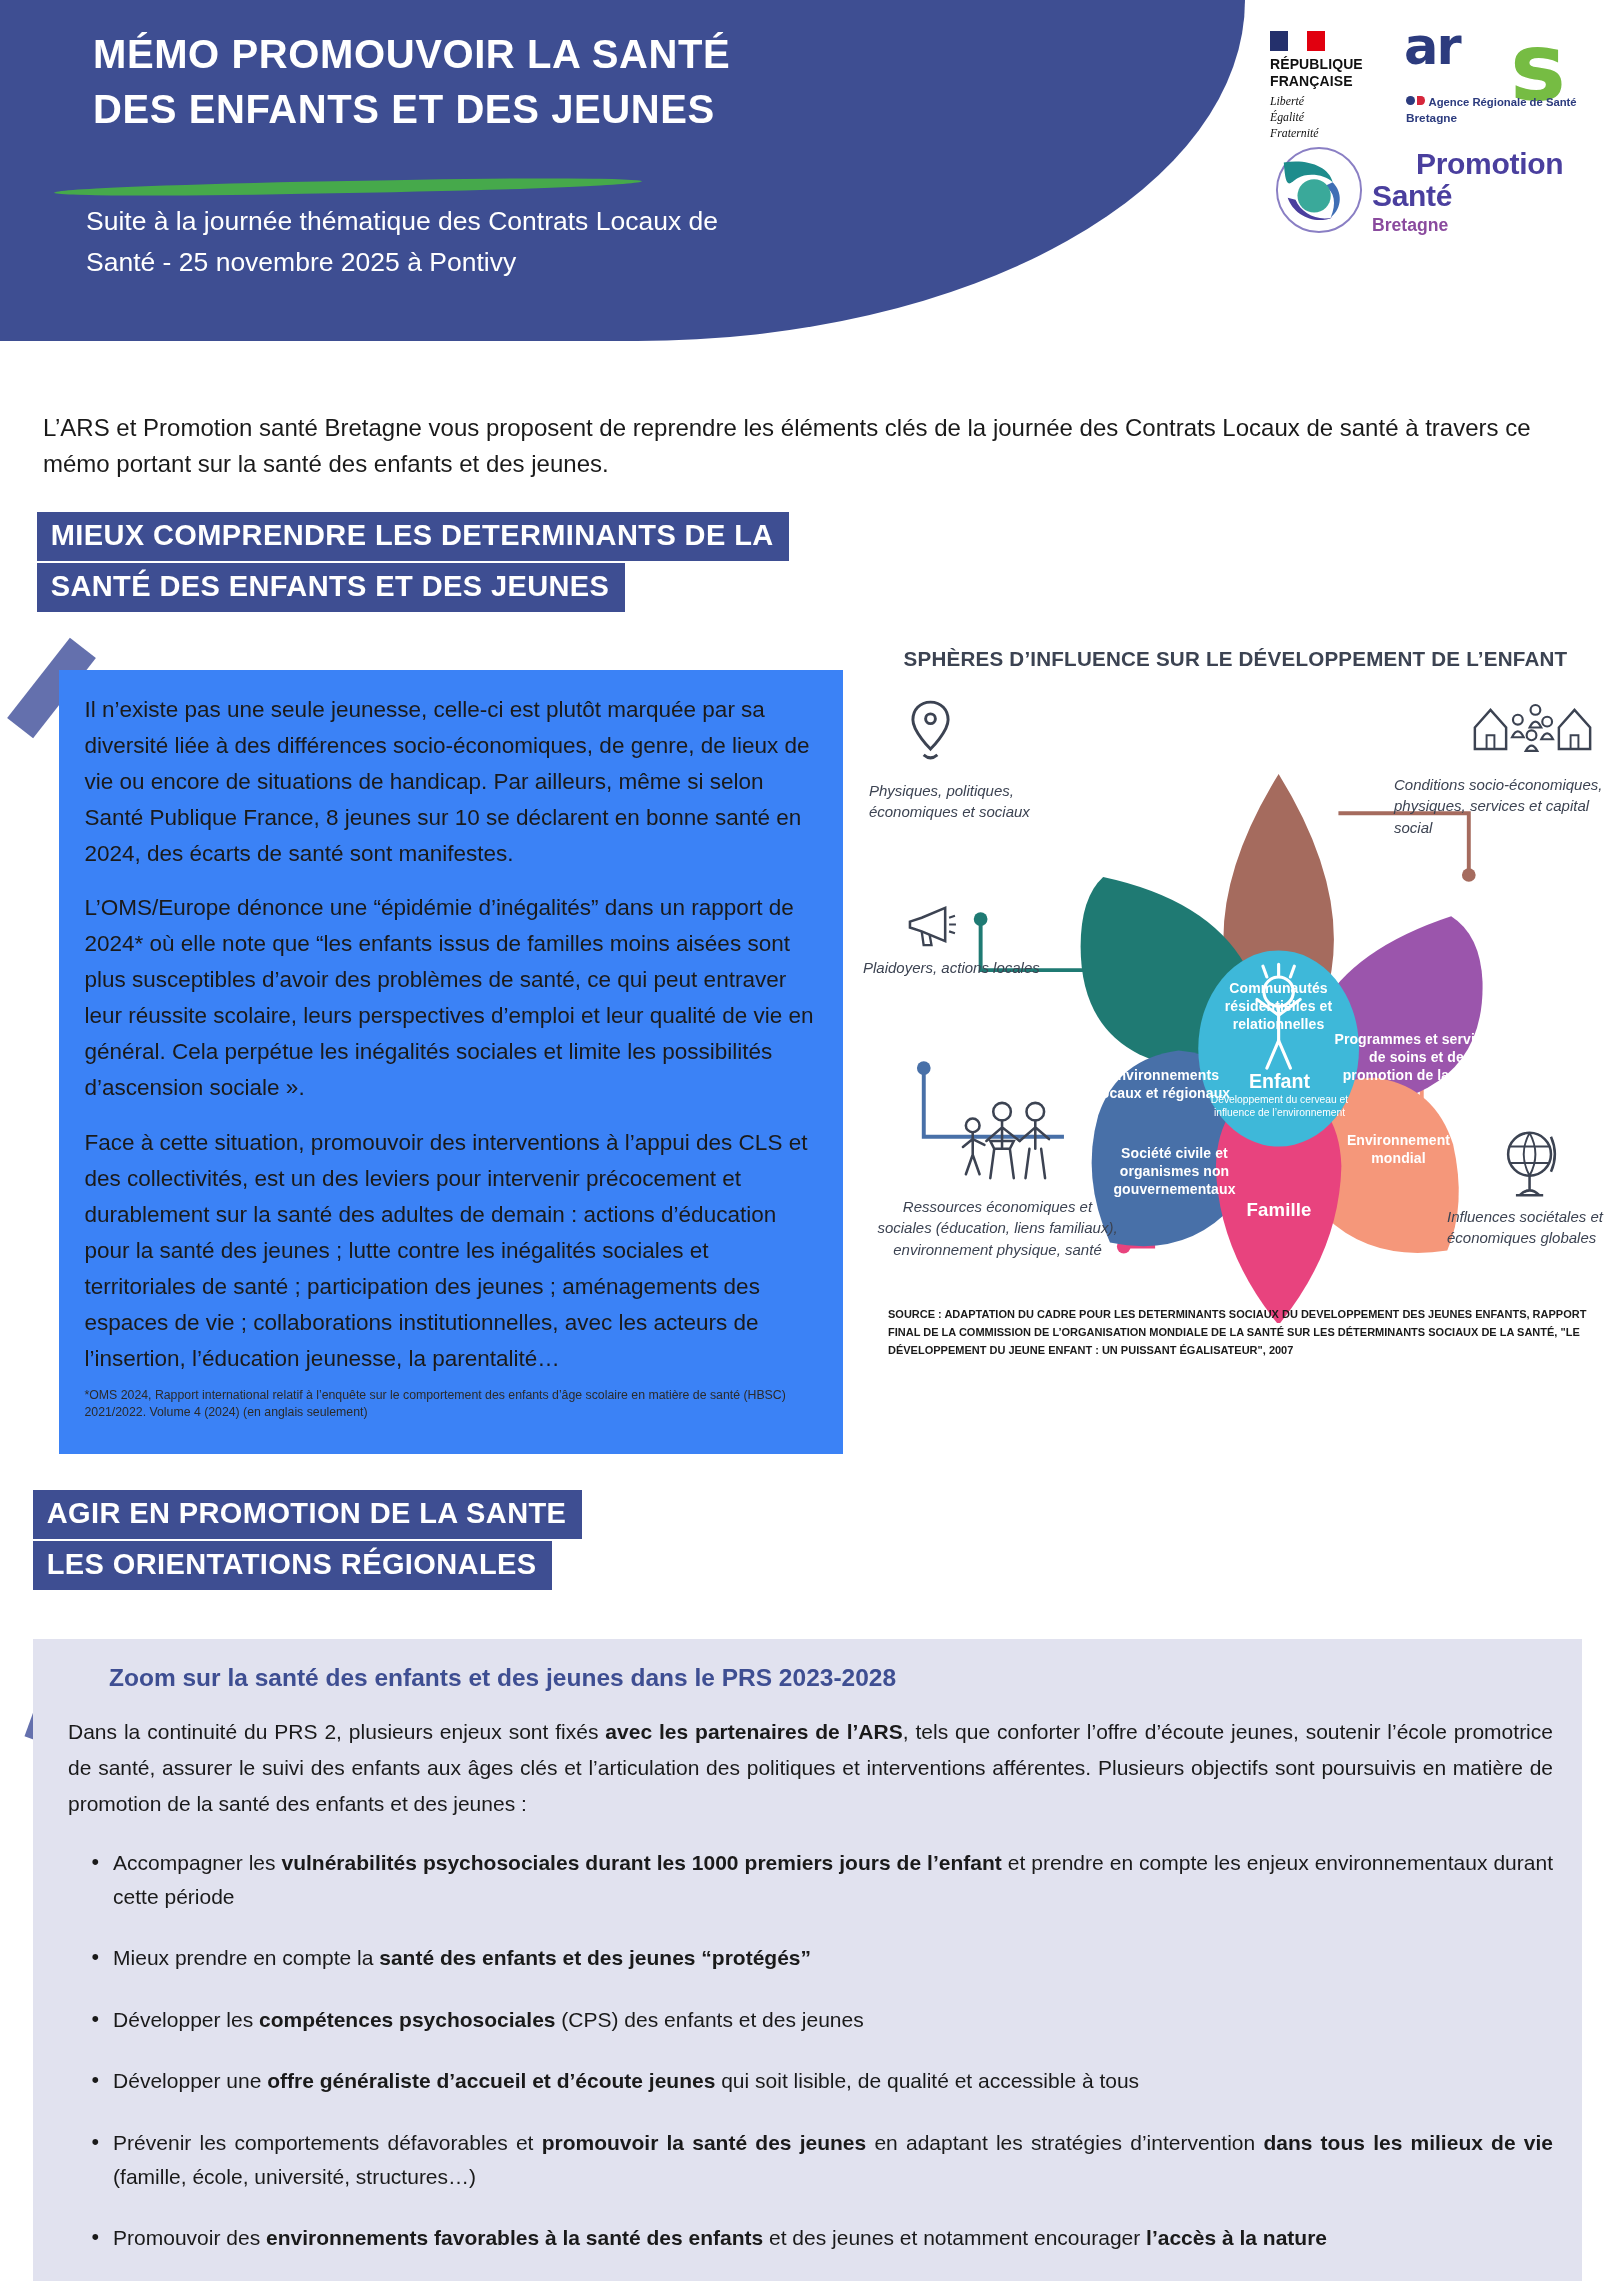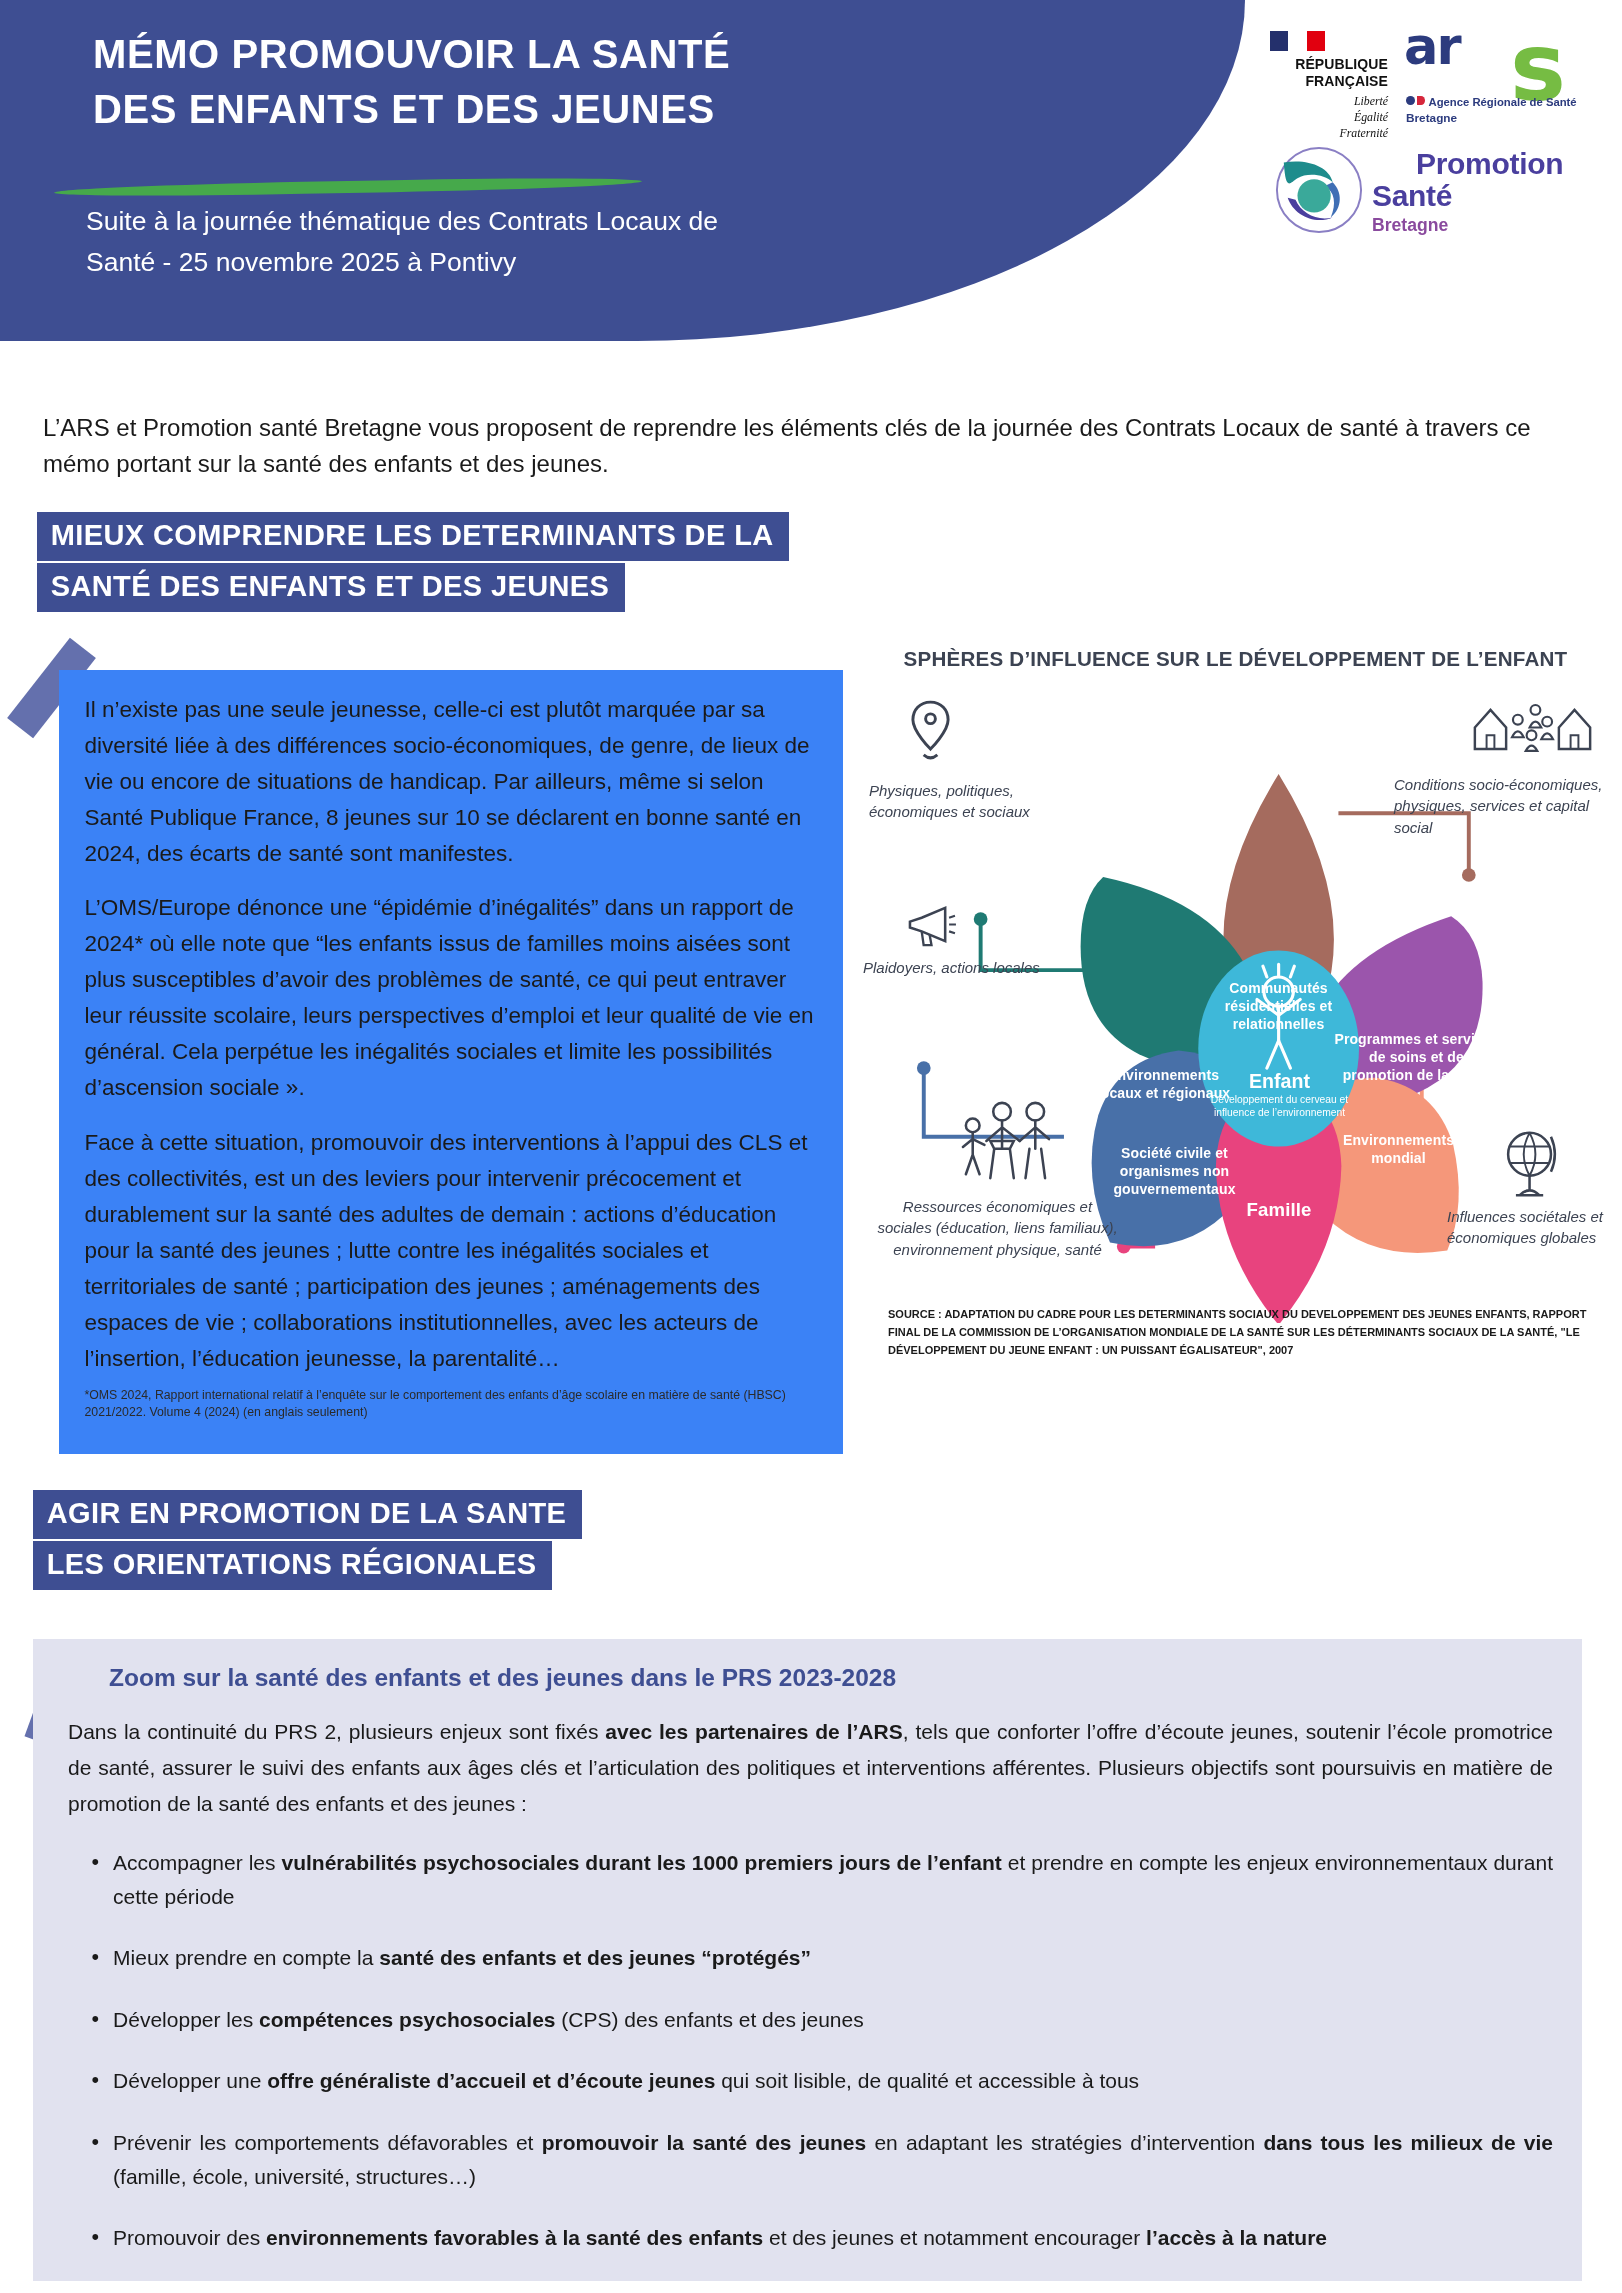--- a/index.html
+++ b/index.html
@@ -36,21 +36,21 @@
     background: #46a94b; border-radius: 50%/60%;
     transform: rotate(-1.1deg);
   }
   .header-sub {
     position: absolute; left: 86px; top: 201px; width: 774px;
     color: #ffffff; font-size: 26.5px; line-height: 1.55; font-weight: 400;
   }
   .header-sub .ln { display: block; }
 
   
-  .logo-rf { position: absolute; left: 1270px; top: 31px; width: 118px; text-align: right; }
+  .logo-rf { position: absolute; left: 1270px; top: 31px; width: 118px; }
   .rf-flag { display: flex; width: 55px; height: 19.6px; margin-bottom: 5.9px; }
   .rf-flag i { flex: 1; display: block; }
   .rf-flag .b { background: #24306c; }
   .rf-flag .w { background: #ffffff; }
   .rf-flag .r { background: #e1000f; }
   .rf-name { font-size: 14px; font-weight: 700; color: #111; line-height: 1.18; letter-spacing: 0.1px; }
   .rf-motto { font-family: "Liberation Serif", serif; font-style: italic; font-size: 11.8px; color: #111; line-height: 1.35; margin-top: 4.9px; }
 
   .logo-ars { position: absolute; left: 1404px; top: 29px; width: 201px; height: 103px; }
   .ars-word { position: absolute; left: 0; top: -11.8px; font-size: 51px; font-weight: 700; color: #2c3b7e; letter-spacing: -2px; font-family: "DejaVu Sans", sans-serif; }
@@ -248,21 +248,21 @@
         <path d="M424 346 L402 330 M424 346 L446 330"></path>
         <path d="M424 372 L412 400 M424 372 L436 400"></path>
         <path d="M412 307 L408 296 M424 306 L424 294 M436 307 L440 296"></path>
       </g>
     </svg>
 
     <div class="petal-txt" style="left:329px; top:333px; width:173px;">Communautés résidentielles et relationnelles</div>
     <div class="petal-txt" style="left:222px; top:420px; width:157px;">Environnements locaux et régionaux</div>
     <div class="petal-txt" style="left:470px; top:384px; width:167px;">Programmes et services de soins et de promotion de la santé</div>
     <div class="petal-txt" style="left:228px; top:470px; width:167px;margin-top:28px;">Société civile et organismes non gouvernementaux</div>
-    <div class="petal-txt" style="left:457px; top:485px; width:157px;">Environnements mondial</div>
+    <div class="petal-txt" style="left:457px; top:485px; width:157px;">Environnement mondial</div>
     <div class="petal-txt" style="left:357px; top:551px; width:118px; font-size:18.6px;">Famille</div>
 
     <div class="center-txt" style="left:343px; top:423px; width:147px;">
       <div class="center-main">Enfant</div>
       <div class="center-sub">Développement du cerveau et influence de l’environnement</div>
     </div>
 
     <svg style="position:absolute;left:45px;top:51px;" width="45" height="65" viewBox="0 0 46 66">
       <path d="M23 4 C12 4 5 12 5 22 C5 34 23 52 23 52 C23 52 41 34 41 22 C41 12 34 4 23 4 Z" fill="none" stroke="#3c4352" stroke-width="3"></path>
       <circle cx="23" cy="21" r="5" fill="none" stroke="#3c4352" stroke-width="3"></circle>

